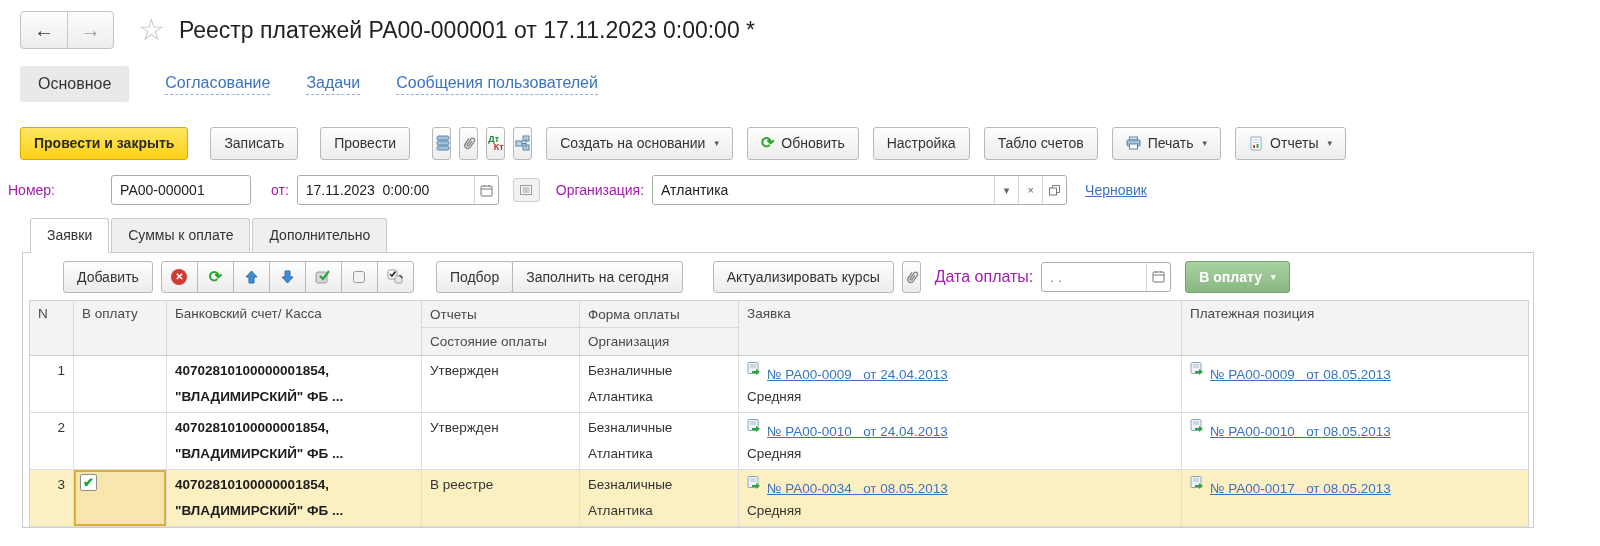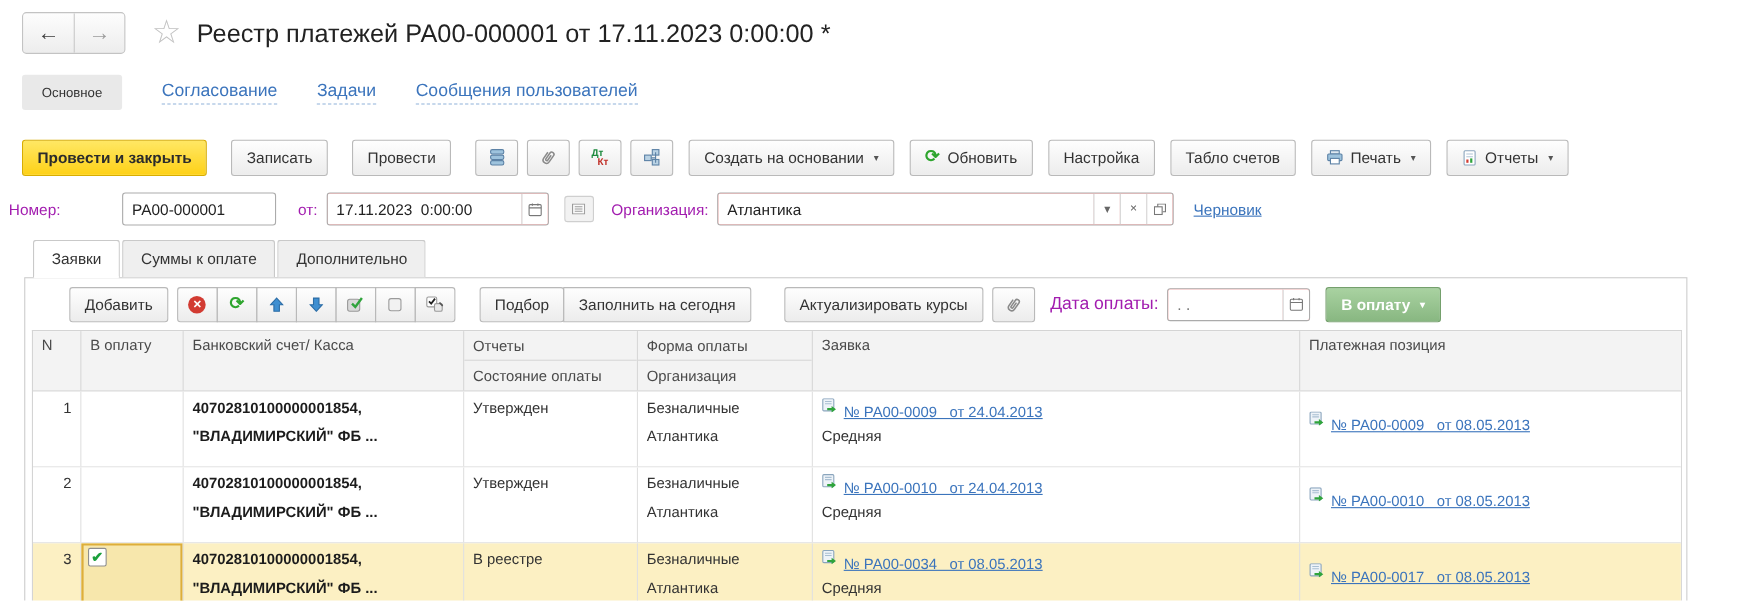--- a/index.html
+++ b/index.html
@@ -11,32 +11,32 @@
   .histgroup { display:flex; border:1px solid #c3c3c3; border-radius:4px; overflow:hidden;
     background:linear-gradient(#fdfdfd,#ededed); }
   .histbtn { width:46px; height:36px; display:flex; align-items:center; justify-content:center;
     font-size:20px; color:#3a3a3a; border:none; background:transparent; cursor:pointer; }
   .histbtn + .histbtn { border-left:1px solid #c9c9c9; color:#9a9a9a; }
   .star { font-size:30px; color:#c2c2c2; margin:0 14px 0 24px; line-height:1; }
   .doc-title { font-size:23px; font-weight:400; color:#222; white-space:nowrap; }
 
   
   .navlinks { display:flex; align-items:center; gap:36px; margin:14px 0 0 20px; height:40px; }
-  .nav-active { background:#e9e9e9; border-radius:3px; padding:9px 18px; font-size:12px; color:#333; }
+  .nav-active { background:#e9e9e9; border-radius:3px; padding:9px 18px; font-size:16px; color:#333; }
   .nav-link { font-size:16px; color:#3b74bc; text-decoration:none;
     border-bottom:1px dashed #8fb2d9; padding-bottom:2px; cursor:pointer; }
 
   
   .cmdbar { display:flex; align-items:center; margin:22px 0 0 20px; height:34px; }
   .btn { display:inline-flex; align-items:center; justify-content:center; gap:7px; height:33px;
     padding:0 13px; background:linear-gradient(#fefefe,#ececec); border:1px solid #b9b9b9;
     border-radius:3px; font-size:14px; color:#333; white-space:nowrap; cursor:pointer; }
   .btn-yellow { background:linear-gradient(#ffe764,#fed117); border-color:#d8ad00;
     font-weight:bold; color:#2b2b2b; }
-  .icon-btn { width:39px; padding:0; }
+  .icon-btn { width:19px; padding:0;justify-content:flex-end; }
   .caret { font-size:9px; color:#555; margin-left:2px; }
   .sp8{width:8px;} .sp14{width:14px;} .sp22{width:22px;}
   .dtkt { font-size:9px; font-weight:bold; line-height:8px; text-align:center; }
   .dtkt .dt { color:#1d8a3e; display:block; margin-right:5px; }
   .dtkt .kt { color:#c03028; display:block; margin-left:5px; }
 
   
   .formrow { display:flex; align-items:center; margin:14px 0 0 8px; height:32px; font-size:14px; }
   .flabel { color:#a21caf; margin-right:8px; white-space:nowrap; }
   .tinput { height:30px; border:1px solid #ababab; border-radius:3px; padding:0 8px;
@@ -80,21 +80,21 @@
   .grow { display:grid; grid-template-columns:44px 93px 255px 158px 159px 443px 1fr; }
   .ghead { background:#f3f3f3; color:#4a4a4a; border-bottom:1px solid #cfcfcf; }
   .ghead .gcell { height:54px; padding:5px 8px 0 8px; border-right:1px solid #d8d8d8; overflow:hidden; }
   .ghead .gcell:last-child { border-right:none; }
   .hdr-stack { margin:-5px -8px 0 -8px; }
   .hdr-stack div { height:27px; line-height:27px; padding:0 8px; white-space:nowrap; overflow:hidden; }
   .hdr-stack div:first-child { border-bottom:1px solid #d8d8d8; }
   .row { border-bottom:1px solid #ddd; background:#fff; }
   .row.hl { background:#fcf0c3; }
   .gcell { padding:2px 8px; border-right:1px solid #e0e0e0; overflow:hidden; }
-  .row .gcell:last-child { border-right:none;margin-top:12px; }
+  .row .gcell:last-child { border-right:none; }
   .l1,.l2 { height:26px; line-height:26px; white-space:nowrap; overflow:hidden; }
   .cell-n { text-align:right; }
   .acct { font-weight:bold; color:#1c1c1c; }
   .cb-wrap { display:flex; align-items:flex-start; padding-top:4px; }
   .cb-wrap.selcell { box-shadow:inset 0 0 0 2px #ddAE3a; background:#f7e7ac;
     margin:0; padding:4px 6px; }
   .checkbox { width:17px; height:17px; background:#fff; border:1px solid #8e8e8e; border-radius:2px;
     display:flex; align-items:center; justify-content:center; color:#1ba03c; font-size:13px; font-weight:bold; }
   .doclink { display:inline-flex; gap:6px; color:#3b74bc; cursor:pointer; }
   .doclink .txt { text-decoration:underline; }

